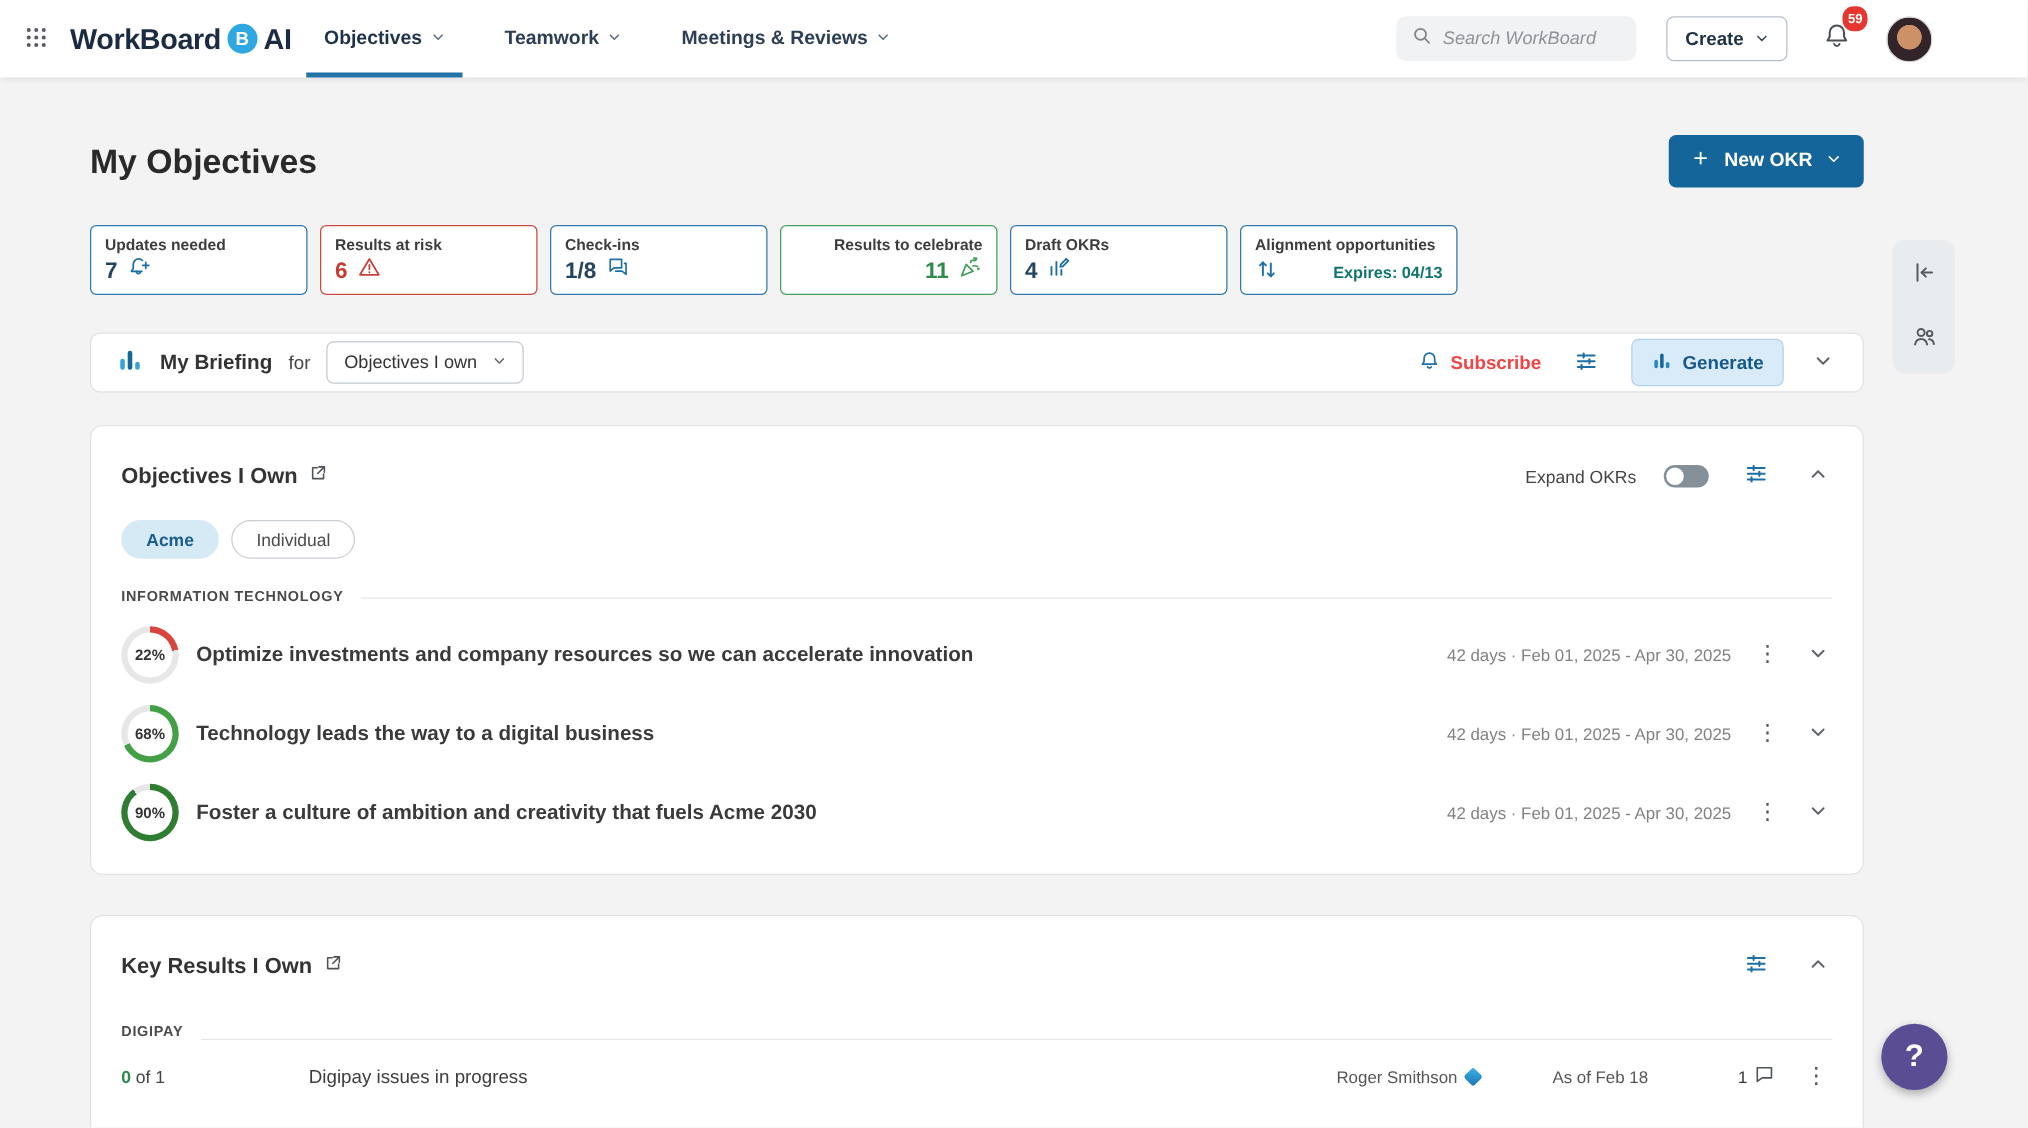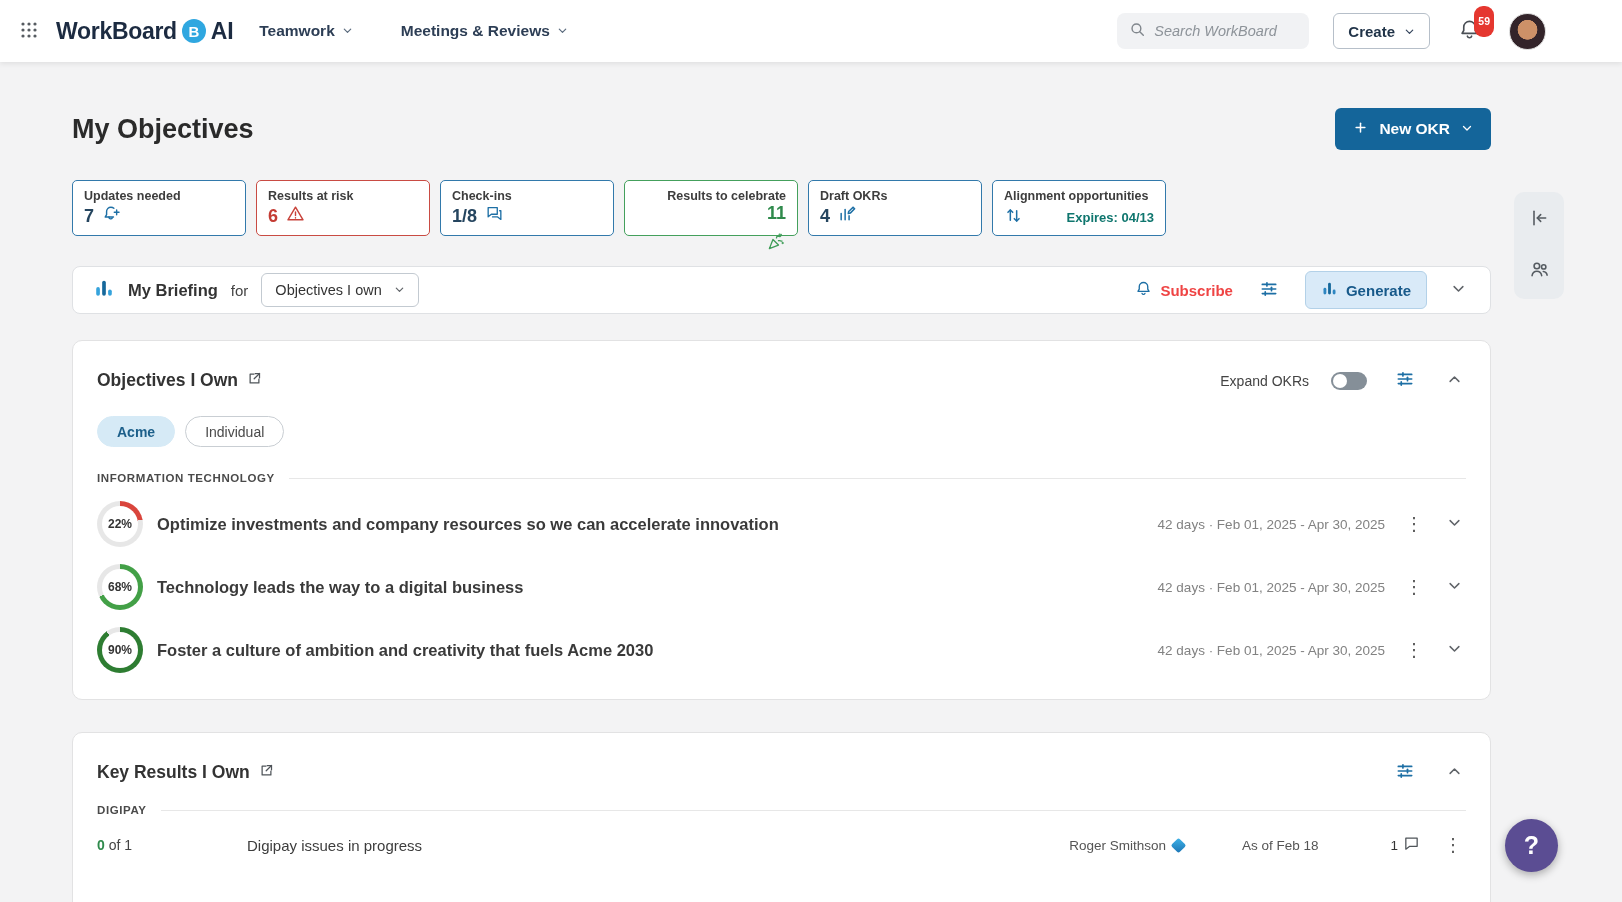--- a/index.html
+++ b/index.html
@@ -30,42 +30,42 @@
   .topbar-right{margin-left:auto;display:flex;align-items:center;gap:24px;}
   .searchbox{width:192px;height:36px;background:#f1f2f4;border-radius:8px;display:flex;align-items:center;
     gap:8px;padding:0 12px;}
   .searchbox input{flex:1;border:none;background:transparent;outline:none;font-size:14.5px;color:#444;
     font-family:"Liberation Sans",sans-serif;}
   .searchbox input::placeholder{color:#8d9399;font-style:italic;}
   .create-btn{height:36px;padding:0 14px;background:#fff;border:1px solid #b6bfc9;border-radius:6px;
     display:flex;align-items:center;gap:9px;font-size:15px;font-weight:600;color:#1f3247;cursor:pointer;
     font-family:"Liberation Sans",sans-serif;}
   .bell-wrap{position:relative;cursor:pointer;display:flex;align-items:center;padding:4px;}
-  .badge{position:absolute;top:-8px;right:-9px;min-width:19px;height:31px;background:#e5372f;color:#fff;
+  .badge{position:absolute;top:-8px;right:-9px;min-width:19px;height:20px;background:#e5372f;color:#fff;
     font-size:10.5px;font-weight:700;border-radius:9px;display:flex;align-items:center;justify-content:center;
     padding:0 4px;}
   .avatar{width:37px;height:37px;border-radius:50%;cursor:pointer;border:1px solid #d8d8d8;
     background:radial-gradient(circle at 50% 45%, #cd9168 0 37%, #33242a 39%);}
   
   main{padding:0 131px 0 72px;}
   .page-head{display:flex;justify-content:space-between;align-items:center;margin-top:46px;}
   .page-title{font-size:27px;font-weight:700;color:#2a2a2a;}
   .new-okr-btn{height:42px;padding:0 18px;background:#14659a;border:none;border-radius:6px;color:#fff;
     display:flex;align-items:center;gap:11px;font-size:15.5px;font-weight:600;cursor:pointer;
     font-family:"Liberation Sans",sans-serif;}
   
   .cards-row{display:flex;gap:10px;margin-top:30px;}
   .status-card{width:174px;height:56px;background:#fff;border:1px solid #3279ab;border-radius:5px;
     padding:8px 11px 7px;display:flex;flex-direction:column;justify-content:space-between;cursor:pointer;}
   .status-card.c-red{border-color:#c94b43;}
   .status-card.c-green{border-color:#44a05c;align-items:flex-end;}
   .status-label{font-size:12.5px;font-weight:600;color:#3d3d3d;white-space:nowrap;}
   .status-value-row{display:flex;align-items:center;gap:8px;font-size:18px;font-weight:700;color:#25455f;}
   .c-red .status-value-row{color:#c43b33;}
-  .c-green .status-value-row{color:#2f8a4c;flex-direction:column;}
+  .c-green .status-value-row{color:#2f8a4c;}
   .status-value-row.spread{justify-content:space-between;font-size:13px;}
   .expires{font-size:13px;font-weight:700;color:#0f766e;}
   
   .briefing{margin-top:30px;height:48px;background:#fff;border:1px solid #dfe1e4;border-radius:8px;
     display:flex;align-items:center;padding:0 20px;gap:13px;}
   .briefing-title{font-size:16.5px;font-weight:700;color:#333;}
   .briefing-for{font-size:15px;color:#444;}
   .scope-dd{display:flex;align-items:center;gap:12px;border:1px solid #c3cad1;border-radius:6px;background:#fff;
     height:34px;padding:0 13px;font-size:14.5px;color:#333;cursor:pointer;font-family:"Liberation Sans",sans-serif;}
   .briefing-right{margin-left:auto;display:flex;align-items:center;gap:20px;}
@@ -136,20 +136,26 @@
           <circle cx="9" cy="15" r="1.6"></circle>
           <circle cx="15" cy="15" r="1.6"></circle>
         </svg></span>
   </button>
   <div class="logo">
     <span class="logo-name">WorkBoard</span>
     <span class="logo-mark">B</span>
     <span class="logo-suffix">AI</span>
   </div>
   <nav class="mainnav">
+    <div class="nav-item active">
+      <span>Objectives</span>
+      <span class="i-chev"><svg width="11" height="11" viewBox="0 0 24 24" fill="none" stroke="currentColor" stroke-width="2.6" stroke-linecap="round" stroke-linejoin="round">
+            <path d="M5 9l7 7 7-7"></path>
+          </svg></span>
+    </div>
     <div class="nav-item">
       <span>Teamwork</span>
       <span class="i-chev"><svg width="11" height="11" viewBox="0 0 24 24" fill="none" stroke="currentColor" stroke-width="2.6" stroke-linecap="round" stroke-linejoin="round">
             <path d="M5 9l7 7 7-7"></path>
           </svg></span>
     </div>
     <div class="nav-item">
       <span>Meetings &amp; Reviews</span>
       <span class="i-chev"><svg width="11" height="11" viewBox="0 0 24 24" fill="none" stroke="currentColor" stroke-width="2.6" stroke-linecap="round" stroke-linejoin="round">
             <path d="M5 9l7 7 7-7"></path>
@@ -425,21 +431,21 @@
                 <path d="M7.5 15.5v4"></path>
               </svg></span>
         </button>
         <button class="chev-btn">
           <span><svg width="15" height="15" viewBox="0 0 24 24" fill="none" stroke="currentColor" stroke-width="2.4" stroke-linecap="round" stroke-linejoin="round">
                 <path d="M5 15l7-7 7 7"></path>
               </svg></span>
         </button>
       </div>
     </div>
-    <div class="section-row" style="margin-top:14px;">
+    <div class="section-row" style="margin-top:30px;align-items:flex-end;">
       <span class="section-label">DIGIPAY</span>
       <span class="section-line"></span>
     </div>
     <div class="kr-row">
       <span class="kr-progress">
         <span class="cur">0</span>
         <span>of 1</span>
       </span>
       <span class="kr-title">Digipay issues in progress</span>
       <span class="kr-right">

